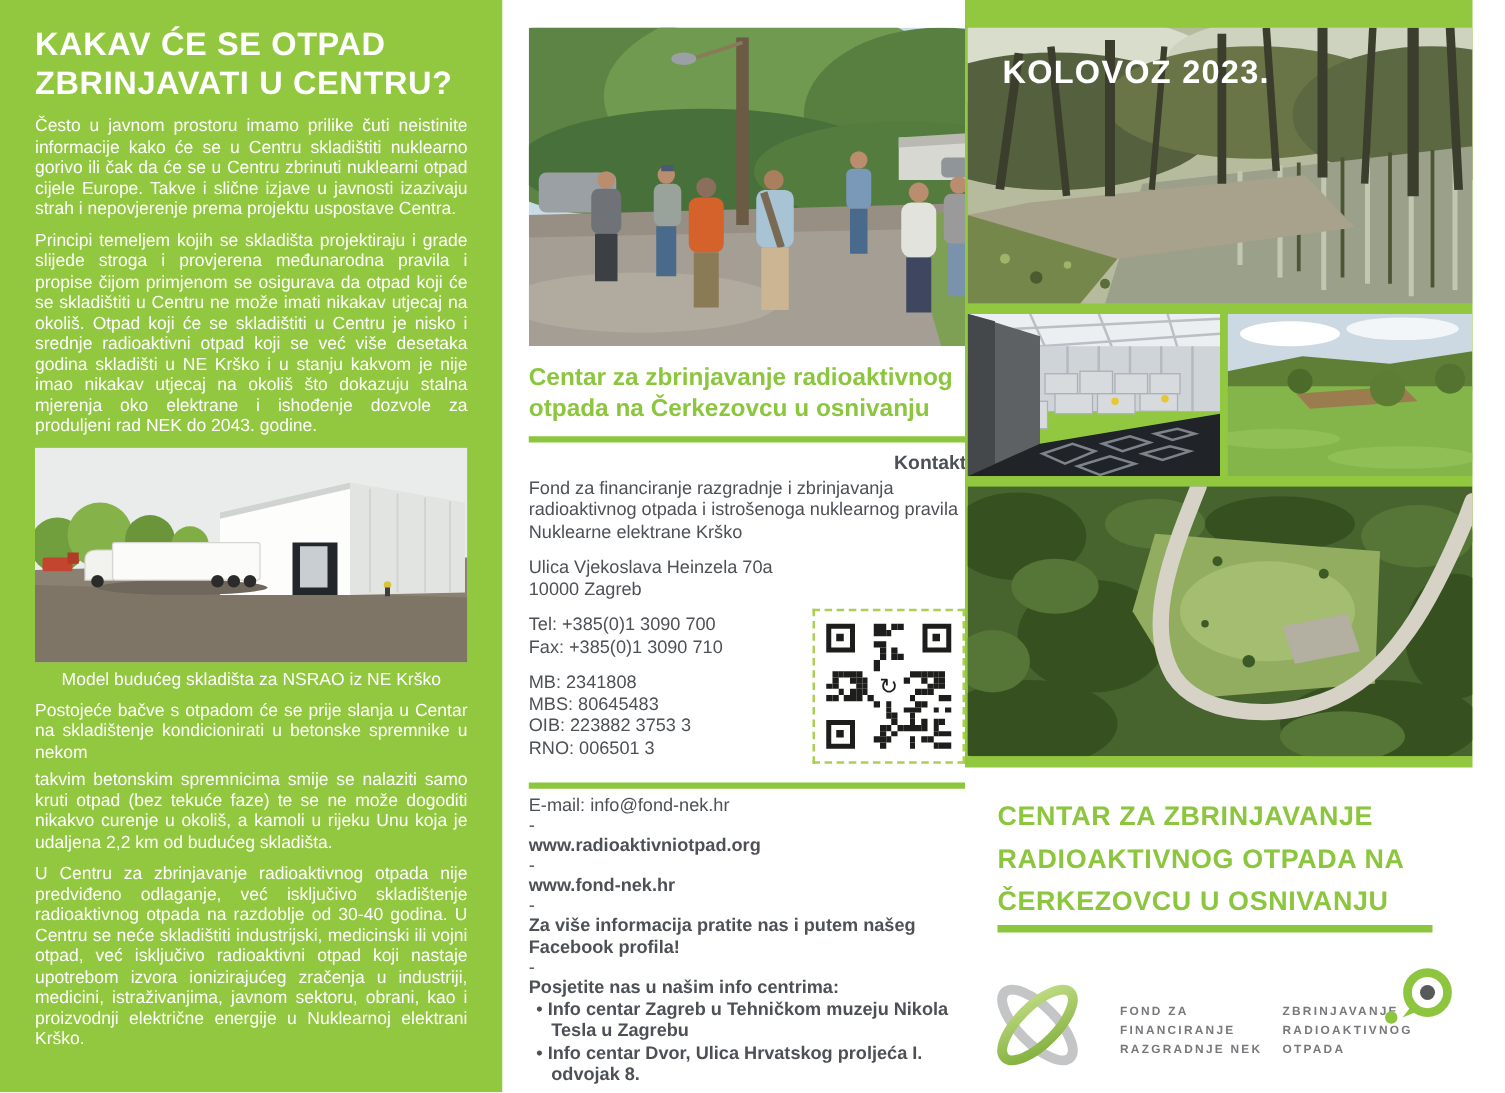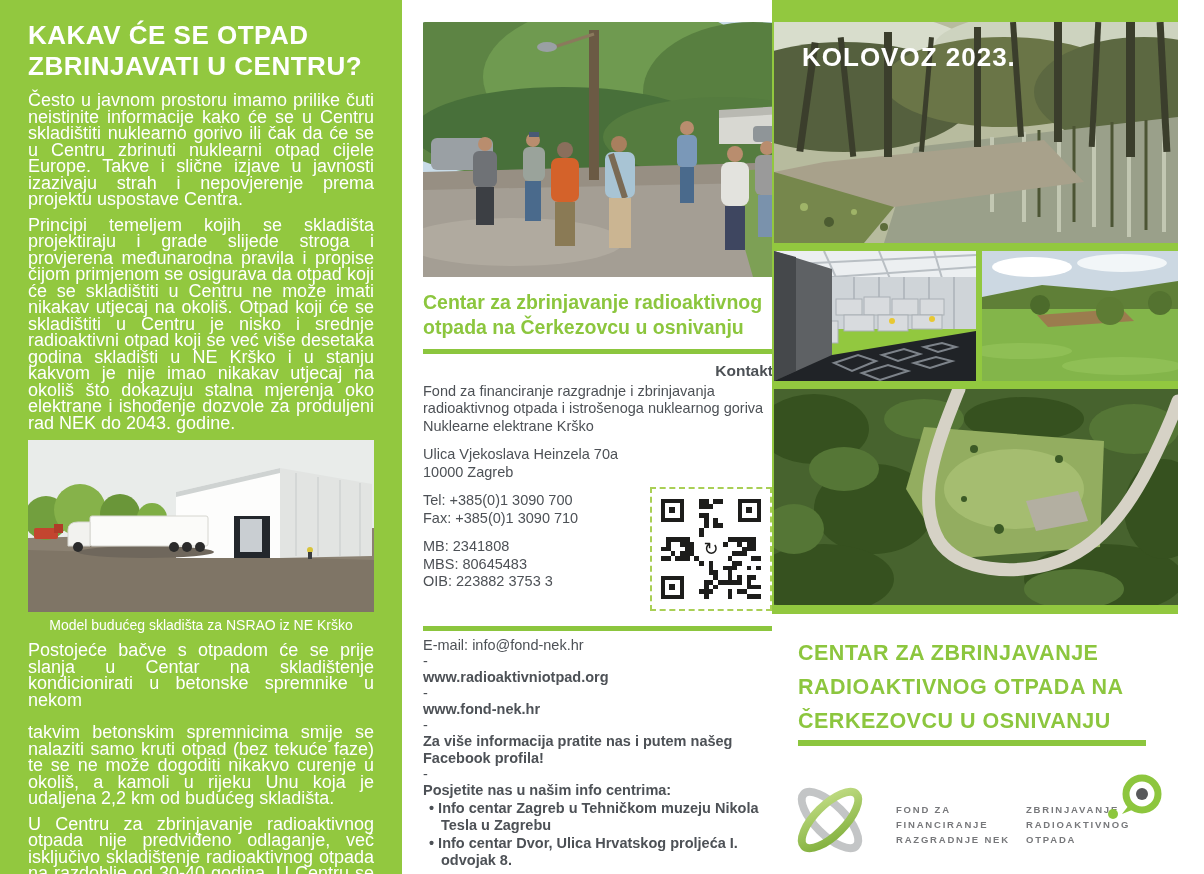--- a/index.html
+++ b/index.html
@@ -2,21 +2,21 @@
 <html><head>
 <meta charset="utf-8">
 <style>
   html,body{margin:0;padding:0;background:#ffffff;}
   .page{position:relative;width:1204px;height:874px;background:#ffffff;overflow:hidden;
         font-family:"Liberation Sans",sans-serif;}
   
   .panel-left{position:absolute;left:0;top:0;width:402px;height:874px;background:#92c83f;
               box-sizing:border-box;padding:20px 28px 0 28px;color:#ffffff;}
   .lp-title{font-size:26px;font-weight:bold;line-height:31px;letter-spacing:.5px;margin:0 0 10px 0;}
-  .lp-p{font-size:18px;line-height:16.5px;text-align:justify;margin:0 0 9px 0;}
+  .lp-p{font-size:14px;line-height:16.5px;text-align:justify;margin:0 0 9px 0;}
   .lp-img{position:relative;width:346px;height:172px;margin:4px 0 5px 0;overflow:hidden;}
   .lp-caption{font-size:14px;text-align:center;margin:0 0 9px 0;}
   
   .panel-mid{position:absolute;left:402px;top:0;width:396px;height:874px;background:#ffffff;color:#4d5156;}
   .mid-photo{position:absolute;left:21px;top:22px;width:370px;height:255px;overflow:hidden;}
   .mid-heading{position:absolute;left:21px;top:290px;width:356px;font-size:19.5px;font-weight:bold;
                line-height:25px;color:#8cc63e;margin:0;}
   .rule{position:absolute;background:#8cc63e;height:5px;}
   .rule1{left:21px;top:349px;width:350px;}
   .rule2{left:21px;top:626px;width:350px;}
@@ -95,21 +95,21 @@
         <rect x="62" y="76" width="118" height="30" rx="2" fill="#fbfbf9" stroke="#d6d6d0"></rect>
         <path d="M40,106 L40,90 Q40,82 50,82 L62,82 L62,106 Z" fill="#f2f2ef" stroke="#d6d6d0"></path>
         <circle cx="50" cy="107" r="5" fill="#2b2b2b"></circle>
         <circle cx="146" cy="107" r="5" fill="#2b2b2b"></circle>
         <circle cx="159" cy="107" r="5" fill="#2b2b2b"></circle>
         <circle cx="172" cy="107" r="5" fill="#2b2b2b"></circle>
       </svg>
     </div>
     <div class="lp-caption">Model budućeg skladišta za NSRAO iz NE Krško</div>
 
-    <p class="lp-p" style="margin-bottom:16px">Postojeće bačve s otpadom će se prije slanja u Centar na skladištenje kondicionirati u betonske spremnike u nekom</p>
+    <p class="lp-p" style="margin-bottom:6px">Postojeće bačve s otpadom će se prije slanja u Centar na skladištenje kondicionirati u betonske spremnike u nekom</p>
     <p class="lp-p">takvim betonskim spremnicima smije se nalaziti samo kruti otpad (bez tekuće faze) te se ne može dogoditi nikakvo curenje u okoliš, a kamoli u rijeku Unu koja je udaljena 2,2 km od budućeg skladišta.</p>
     <p class="lp-p">U Centru za zbrinjavanje radioaktivnog otpada nije predviđeno odlaganje, već isključivo skladištenje radioaktivnog otpada na razdoblje od 30-40 godina. U Centru se neće skladištiti industrijski, medicinski ili vojni otpad, već isključivo radioaktivni otpad koji nastaje upotrebom izvora ionizirajućeg zračenja u industriji, medicini, istraživanjima, javnom sektoru, obrani, kao i proizvodnji električne energije u Nuklearnoj elektrani Krško.</p>
 
   </section>
 
   <section class="panel-mid">
     <div class="mid-photo">
       <svg width="370" height="255" viewBox="0 0 370 255">
         <rect width="370" height="255" fill="#c9dce8"></rect>
         <ellipse cx="60" cy="70" rx="120" ry="80" fill="#5d8444"></ellipse>
@@ -159,32 +159,33 @@
         </g>
       </svg>
     </div>
 
     <h2 class="mid-heading">Centar za zbrinjavanje radioaktivnog otpada na Čerkezovcu u osnivanju</h2>
     <div class="rule rule1"></div>
 
     <div class="contact">
       <div class="kontakt">Kontakt</div>
       <div>Fond za financiranje razgradnje i zbrinjavanja</div>
-      <div>radioaktivnog otpada i istrošenoga nuklearnog goriva</div>
+      <div>radioaktivnog otpada i istrošenoga nuklearnog pravila</div>
       <div>Nuklearne elektrane Krško</div>
       <div class="cgap"></div>
       <div>Ulica Vjekoslava Heinzela 70a</div>
       <div>10000 Zagreb</div>
       <div class="cgap"></div>
       <div>Tel: +385(0)1 3090 700</div>
       <div>Fax: +385(0)1 3090 710</div>
       <div class="cgap"></div>
       <div>MB: 2341808</div>
       <div>MBS: 80645483</div>
       <div>OIB: 223882 3753 3</div>
+      <div>RNO: 006501 3</div>
     </div>
 
     <div class="qr-box">
       <div class="qr-grid" id="qr-grid">
         <div class="qr-finder" style="left:0;top:0">
             <div class="qr-core"></div>
           </div>
         <div class="qr-finder" style="right:0;top:0">
             <div class="qr-core"></div>
           </div>

